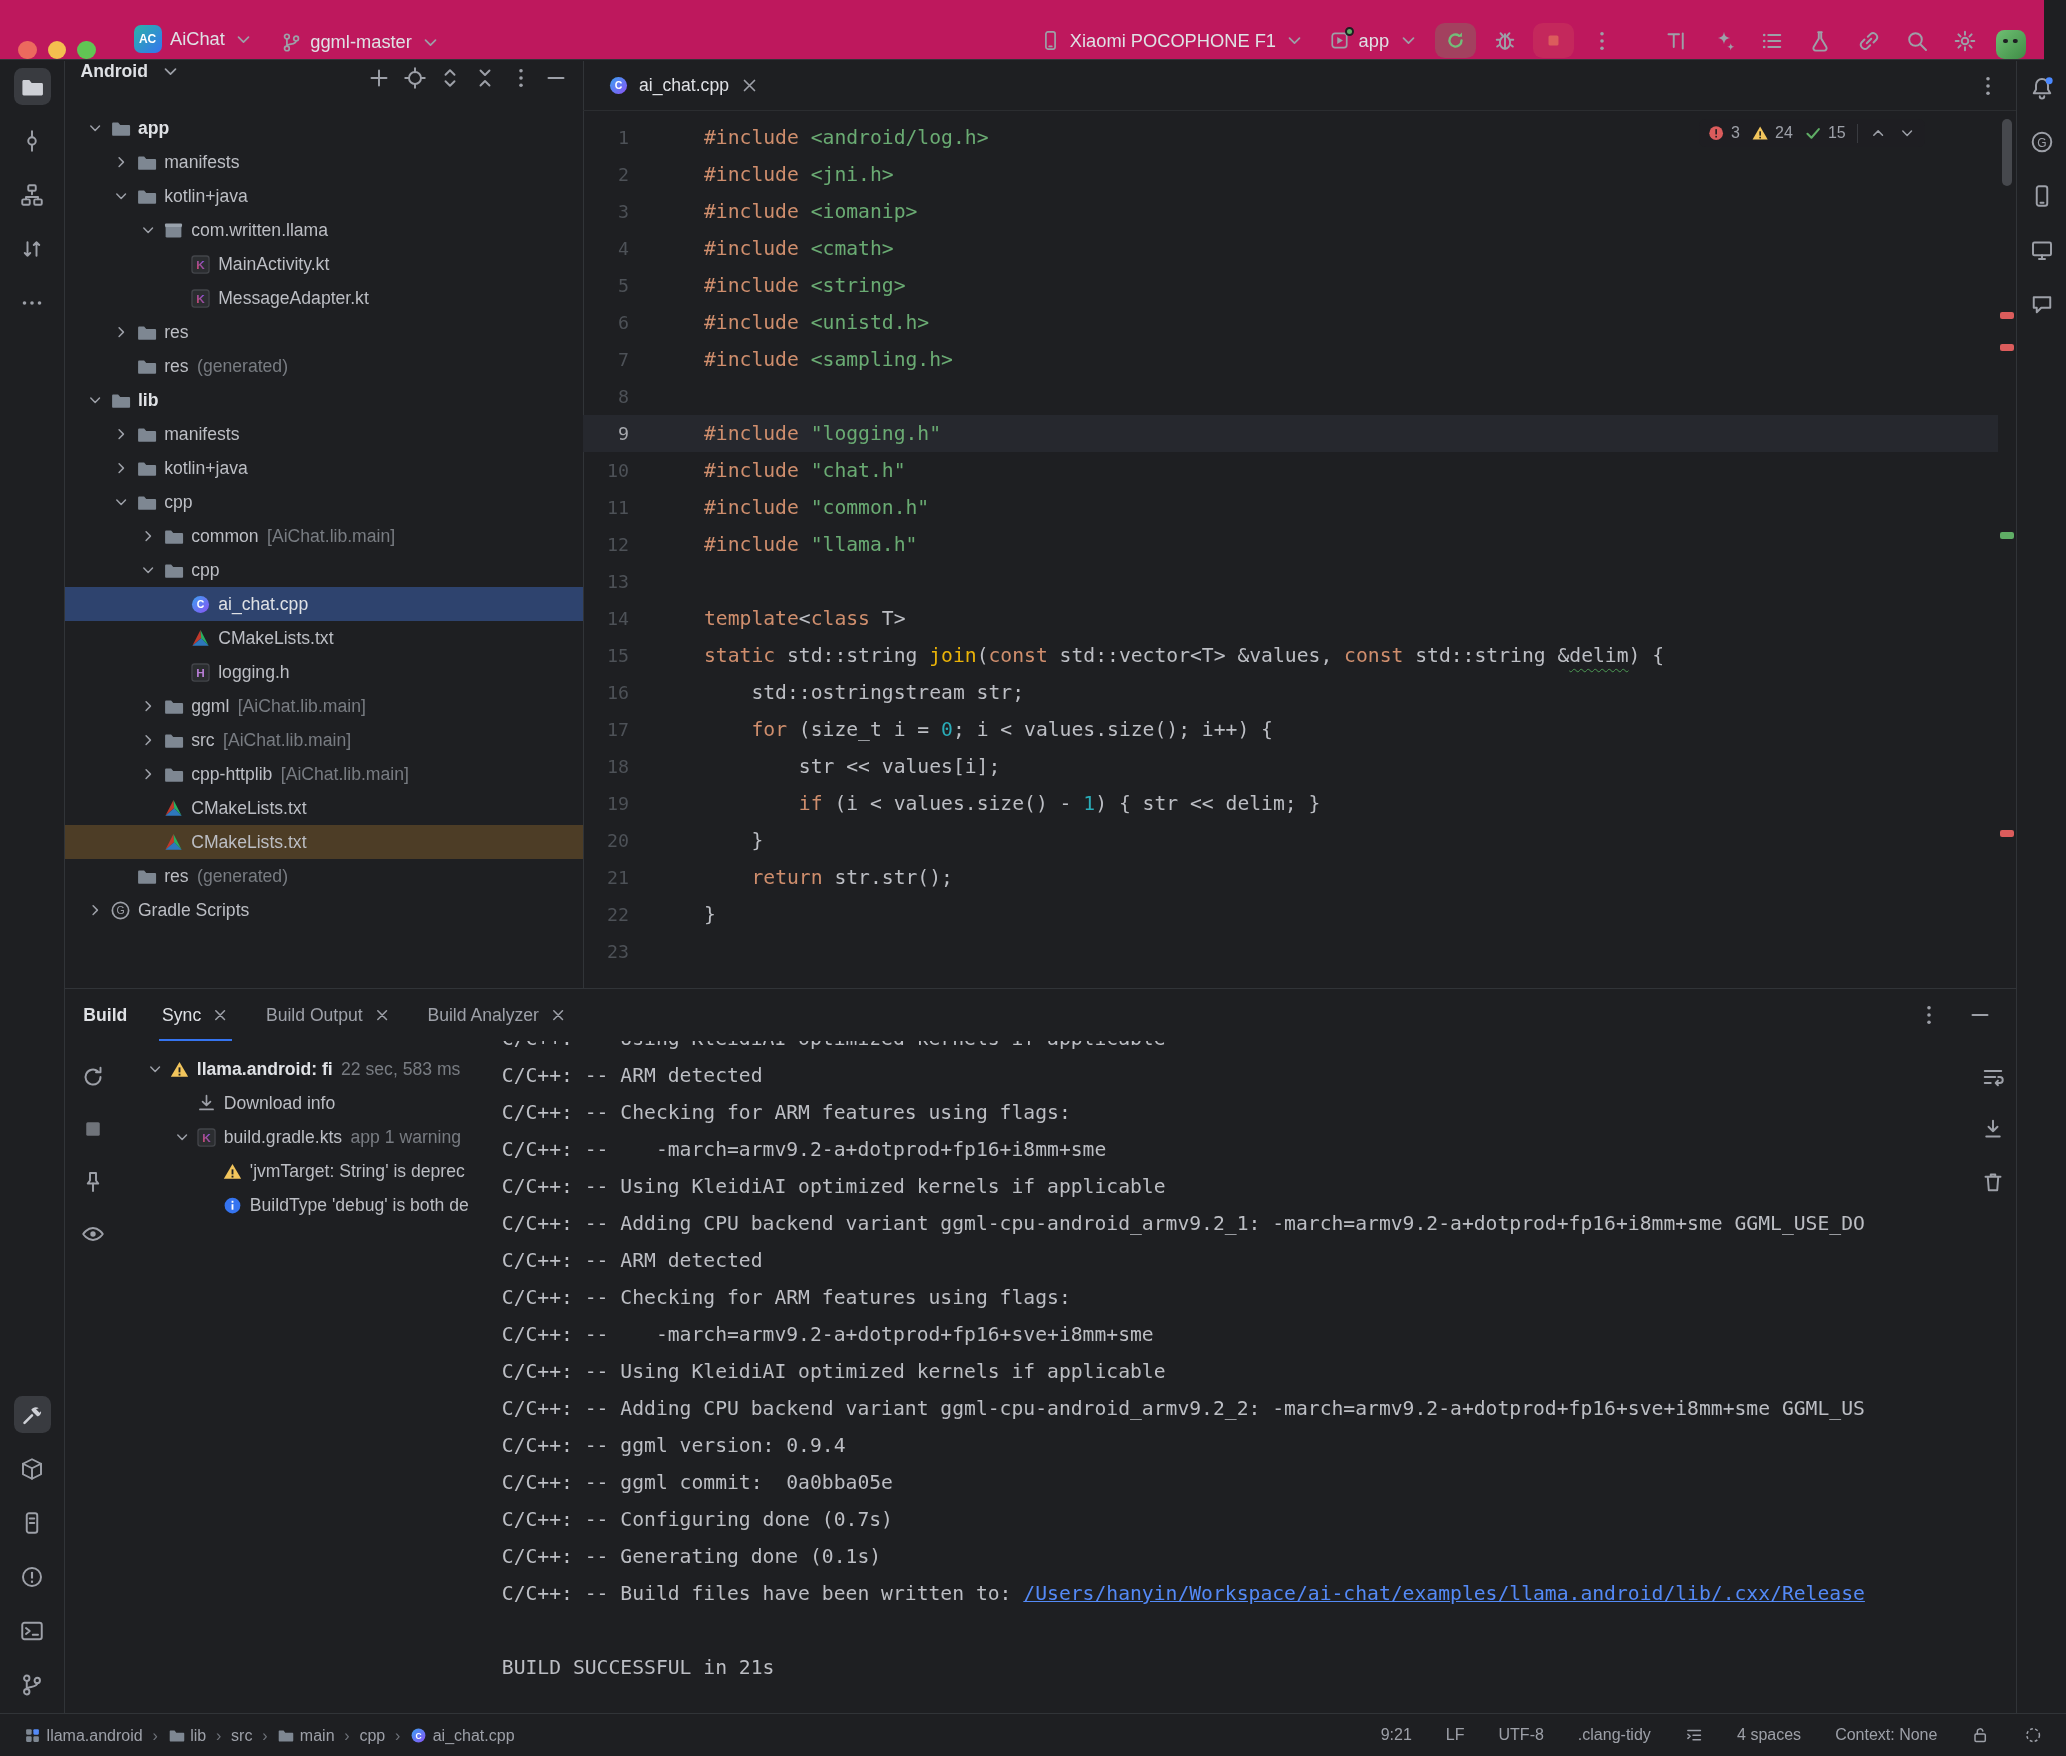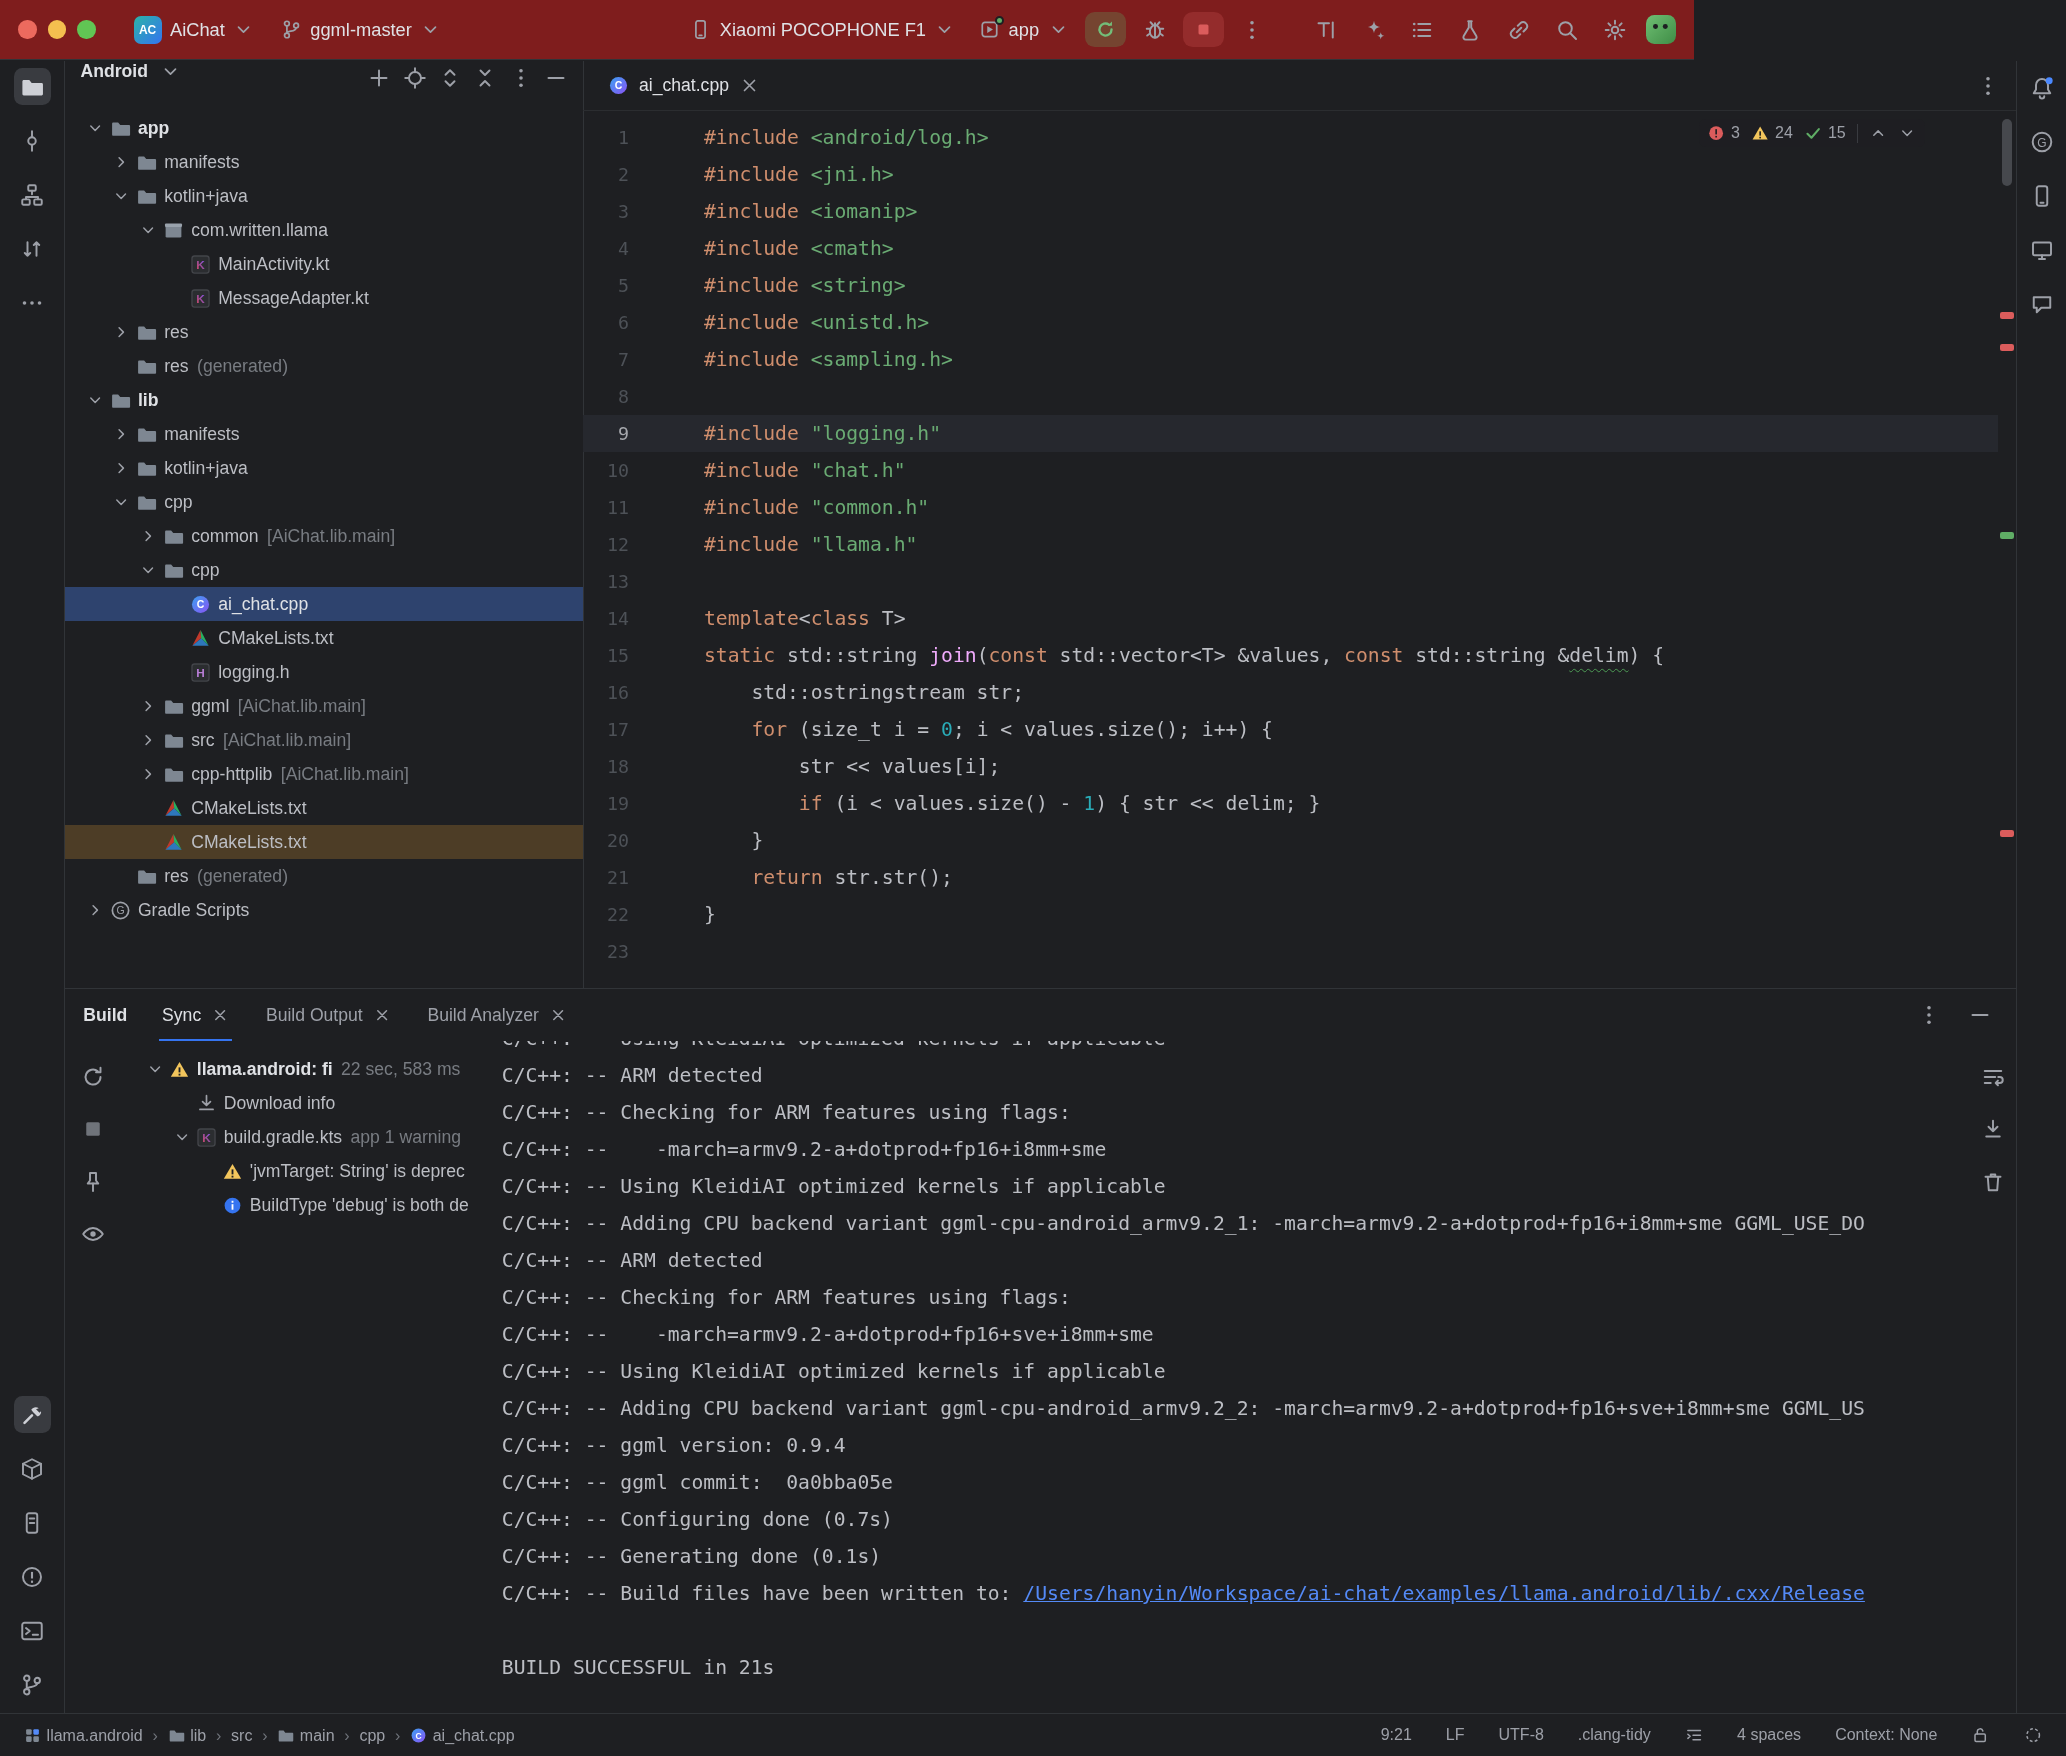--- a/index.html
+++ b/index.html
@@ -2,21 +2,21 @@
 <html style="font-size:11.2px"><head>
 <meta charset="utf-8">
 <style>
   *{box-sizing:border-box;margin:0;padding:0}
   html,body{width:2066px;height:1757px;background:#1E1F22;font-family:"Liberation Sans",sans-serif;color:#BCBEC4;overflow:hidden}
   body{position:relative;font-size:17.6px}
   .icon{display:inline-flex;align-items:center;justify-content:center}
   .icon svg{width:21px;height:21px;display:block}
   .icon-sm svg{width:18.3px;height:18.3px}
   
-  #titlebar{position:absolute;left:0;top:0;width:1694px;height:60px;display:flex;align-items:center;padding:0 18.3px;gap:12.7px;border-bottom:0.7px solid #313438;background:#7f1d1d}
+  #titlebar{position:absolute;left:0;top:0;width:2044px;height:60px;display:flex;align-items:flex-end;padding:0 18.3px;gap:12.7px;border-bottom:0.7px solid #313438;background:#be185d}
   #traffic{display:flex;gap:11.2px;margin-right:18.3px}
   .tl{width:18.3px;height:18.3px;border-radius:50%}
   .tl.red{background:#EC6A5E}.tl.yellow{background:#F4BF4F}.tl.green{background:#61C554}
   .tb-widget{display:flex;align-items:center;gap:8.4px;color:#DFE1E5;font-size:18.3px;padding:5.6px 7px;border-radius:8.4px}
   .proj-badge{width:28px;height:28px;border-radius:7px;background:linear-gradient(135deg,#2BB3A8,#3574F0);color:#fff;font-size:12px;font-weight:bold;display:flex;align-items:center;justify-content:center}
   .tool-btn{width:37px;height:37px;border-radius:8.4px;display:flex;align-items:center;justify-content:center;flex:none}
   .tool-btn svg{width:24px;height:24px}
   .tool-btn.active{background:#393B40}
   #run-group{margin-left:auto;display:flex;align-items:center;gap:9.8px}
   .run-btn{width:41px;height:35px;border-radius:9.8px;background:rgba(95,173,101,.28);display:flex;align-items:center;justify-content:center}
@@ -49,21 +49,21 @@
   #tab-bar{height:50px;display:flex;align-items:center;border-bottom:0.7px solid #2B2D30;padding-left:11.2px}
   .ed-tab{display:flex;align-items:center;gap:9.8px;padding:0 14px;height:100%;color:#DFE1E5;font-size:17.6px}
   #tab-bar .spacer{flex:1}
   #editor-body{position:relative;height:877px;overflow:hidden}
   #code-lines{position:absolute;left:0;top:8.4px;right:18.3px}
   .code-row{display:flex;height:37px;line-height:37px;font-family:"DejaVu Sans Mono",monospace;font-size:19.7px;white-space:pre}
   .code-row .ln{width:46px;flex:none;text-align:right;font-size:18.3px;color:#4D5157}
   .code-row .ct{margin-left:29px;padding-left:46px}
   .code-row.cur{background:#26282E}
   .code-row.cur .ln{color:#A6A8AD}
-  .c-pp{color:#CF8E6D}.c-kw{color:#CF8E6D}.c-str{color:#6AAB73}.c-fn{color:#f0abfc}.c-num{color:#2AACB8}
+  .c-pp{color:#CF8E6D}.c-kw{color:#CF8E6D}.c-str{color:#6AAB73}.c-fn{color:#eab308}.c-num{color:#2AACB8}
   .c-typo{text-decoration-line:underline;text-decoration-style:wavy;text-decoration-color:#4C9A54;text-decoration-thickness:1.4px;text-underline-offset:5.6px}
   #inspections{position:absolute;top:8.4px;right:91px;display:flex;align-items:center;gap:11.2px;font-size:16px;color:#9DA0A8;background:rgba(30,31,34,.85);padding:4.2px 8.4px;border-radius:7px}
   .insp-item{display:flex;align-items:center;gap:5.6px}
   .insp-sep{width:0.7px;height:19.7px;background:#393B40}
   #scrollbar{position:absolute;right:0;top:0;width:18.3px;height:100%}
   .scroll-thumb{position:absolute;left:4.2px;top:7.7px;width:9.8px;height:67px;border-radius:5.6px;background:#46484D}
   .stripe{position:absolute;left:2.1px;width:14px;height:7px;border-radius:2.1px}
   
   #build-panel{position:absolute;left:65px;top:988px;width:1952px;height:725px;border-top:0.7px solid #313438}
   #build-header{height:52px;display:flex;align-items:center;gap:32px;padding:0 18.3px}

